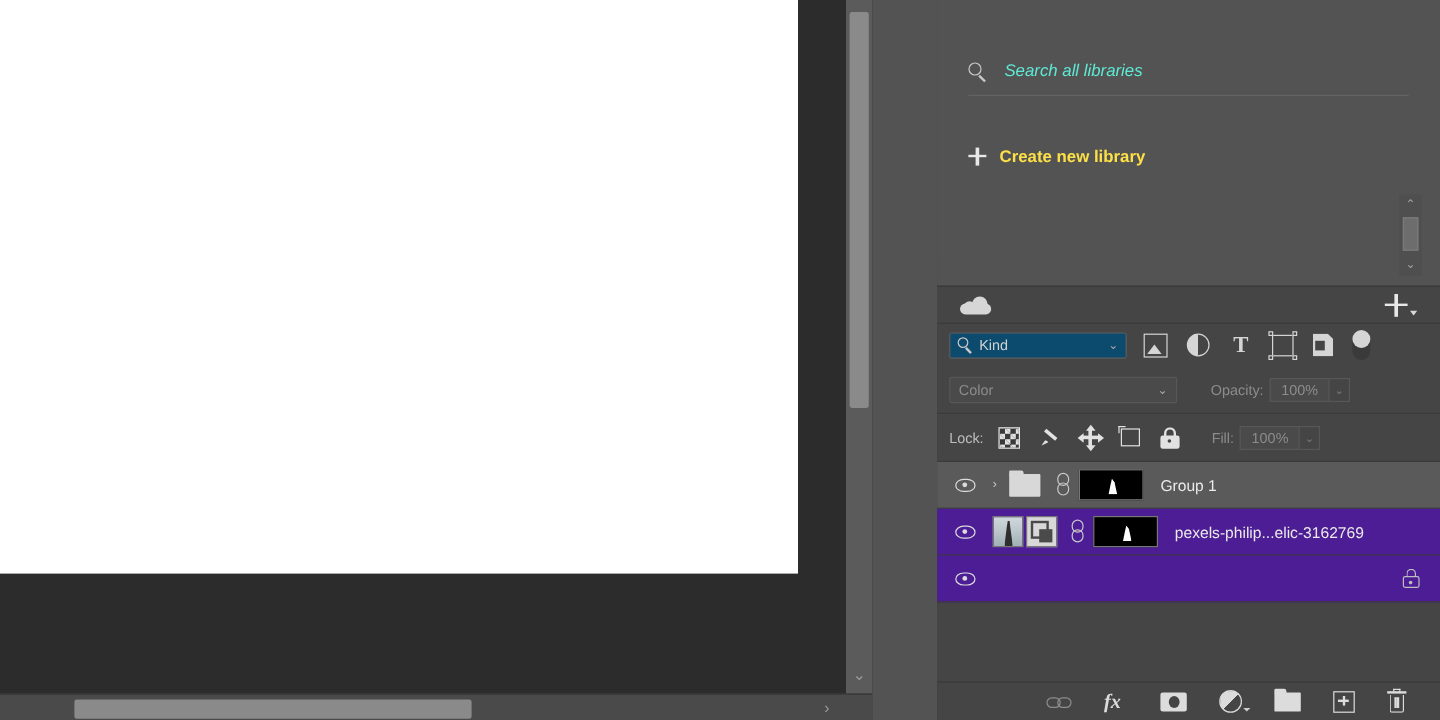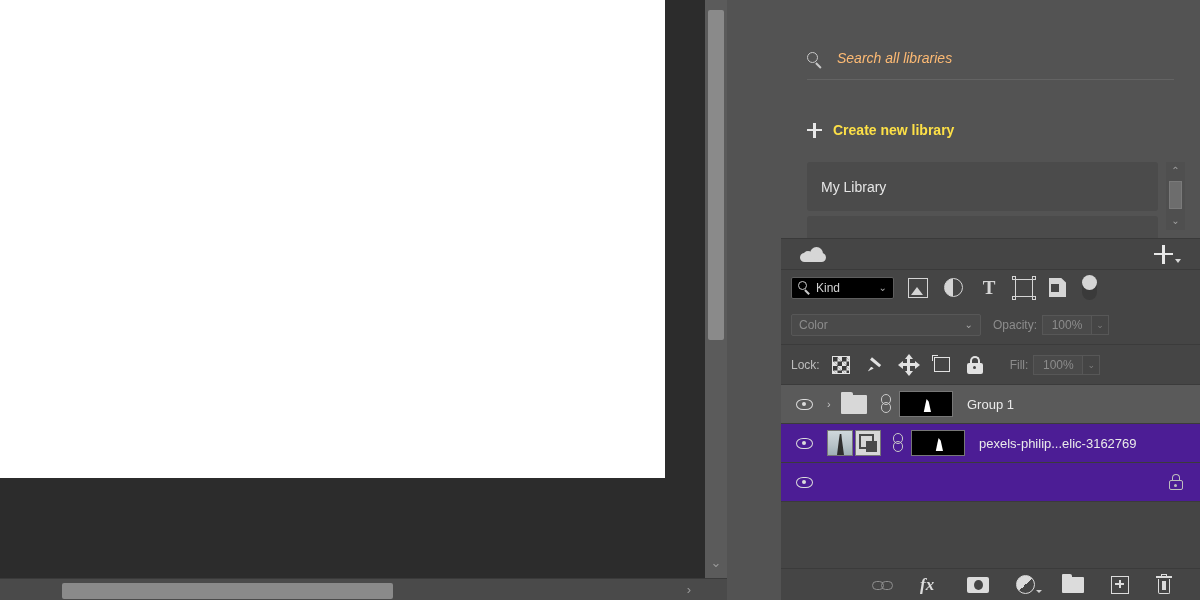--- a/index.html
+++ b/index.html
@@ -90,21 +90,21 @@
   .search-ico { width: 17px; height: 17px; position: relative; margin-top: 2px; }
   .search-ico .c {
     position: absolute; left: 0; top: 0; width: 11px; height: 11px;
     border: 1.6px solid #c9c9c9; border-radius: 50%;
   }
   .search-ico .h {
     position: absolute; left: 9px; top: 10px; width: 7px; height: 1.8px;
     background: #c9c9c9; transform: rotate(45deg); transform-origin: left center;
   }
   .search-ph {
-    margin-left: 13px; font-size: 14px; font-style: italic; color: #fdba74;
+    margin-left: 13px; font-size: 14px; font-style: italic; color: #5eead4;
   }
   .lib-create {
     position: absolute; left: 26px; top: 122px;
     display: flex; align-items: center;
   }
   .plus-ico { position: relative; width: 15px; height: 15px; }
   .plus-ico::before, .plus-ico::after {
     content: ""; position: absolute; background: #e8e8e8;
   }
   .plus-ico::before { left: 0; top: 6.5px; width: 15px; height: 2.2px; }
@@ -174,21 +174,21 @@
   }
   .layers-panel .panel-tabbar { background: #3d3d3d; height: 42px; align-items: flex-end; }
   .layers-panel .panel-tab { height: 29px; }
   .layers-panel .panel-menu { top: auto; bottom: 8px; transform: none; }
 
   .filter-row {
     height: 35px; display: flex; align-items: center; padding-left: 10px;
     background: #454545;
   }
   .kind-dd {
-    width: 103px; height: 22px; background: #000000;
+    width: 148px; height: 22px; background: #0c4a6e;
     border: 1px solid #5e5e5e; border-radius: 2px;
     display: flex; align-items: center; padding: 0 6px;
   }
   .kind-dd .search-ico { width: 14px; height: 14px; margin-top: 0; }
   .kind-dd .search-ico .c { width: 9px; height: 9px; border-width: 1.5px; }
   .kind-dd .search-ico .h { left: 7px; top: 8px; width: 6px; }
   .kind-label { margin-left: 4px; font-size: 12px; color: #d2d2d2; flex: 1; }
   .dd-caret { color: #a8a8a8; font-size: 10px; }
 
   .filter-icons { display: flex; align-items: center; margin-left: 14px; gap: 16px; }
@@ -234,21 +234,21 @@
   .blend-row, .lock-row {
     height: 40px; display: flex; align-items: center; padding-left: 10px;
     background: #454545; border-bottom: 1px solid #3b3b3b;
   }
   .blend-dd {
     width: 190px; height: 22px; background: #4a4a4a; border: 1px solid #575757;
     border-radius: 2px; display: flex; align-items: center; padding: 0 7px;
     font-size: 12px; color: #8c8c8c;
   }
   .blend-dd .lbl { flex: 1; }
-  .opacity-grp { display: flex; align-items: center; margin-left: 12px; }
+  .opacity-grp { display: flex; align-items: center; margin-left: 28px; }
   .opacity-lbl { font-size: 12px; color: #8c8c8c; }
   .num-field {
     margin-left: 5px; width: 50px; height: 20px; background: #4a4a4a;
     border: 1px solid #575757; font-size: 12px; color: #8c8c8c;
     display: flex; align-items: center; justify-content: center;
   }
   .num-caret {
     width: 17px; height: 20px; border: 1px solid #575757; border-left: none;
     color: #7d7d7d; font-size: 9px; display: flex; align-items: center;
     justify-content: center;
@@ -486,28 +486,20 @@
               <span class="h"></span>
           </span>
           <span class="search-ph">Search all libraries</span>
         </div>
 
         <div class="lib-create">
           <span class="plus-ico"></span>
           <span class="lib-create-label">Create new library</span>
         </div>
 
-        <div class="lib-list">
-          <div class="lib-item">
-            <span>My Library</span>
-          </div>
-          <div class="lib-item partial">
-            <span></span>
-          </div>
-        </div>
 
         <div class="lib-sb">
           <div class="ch up">⌃</div>
           <div class="thumb"></div>
           <div class="ch dn">⌄</div>
         </div>
       </div>
     </div>
 
     <div class="lib-footer">

